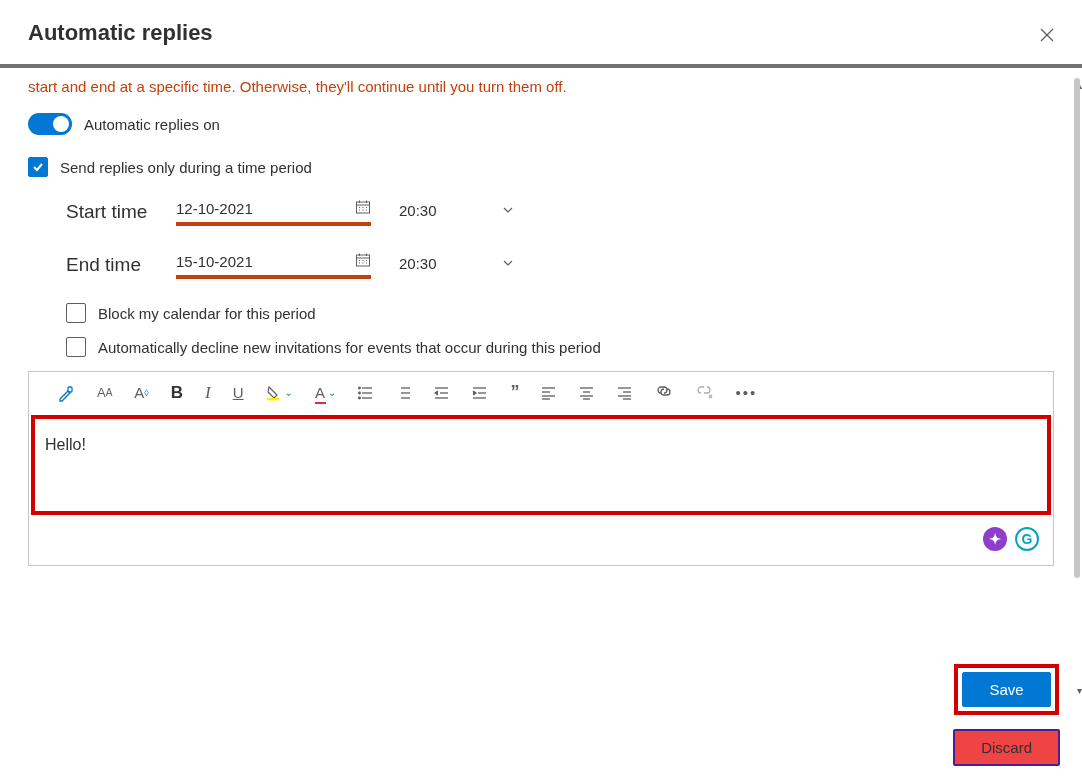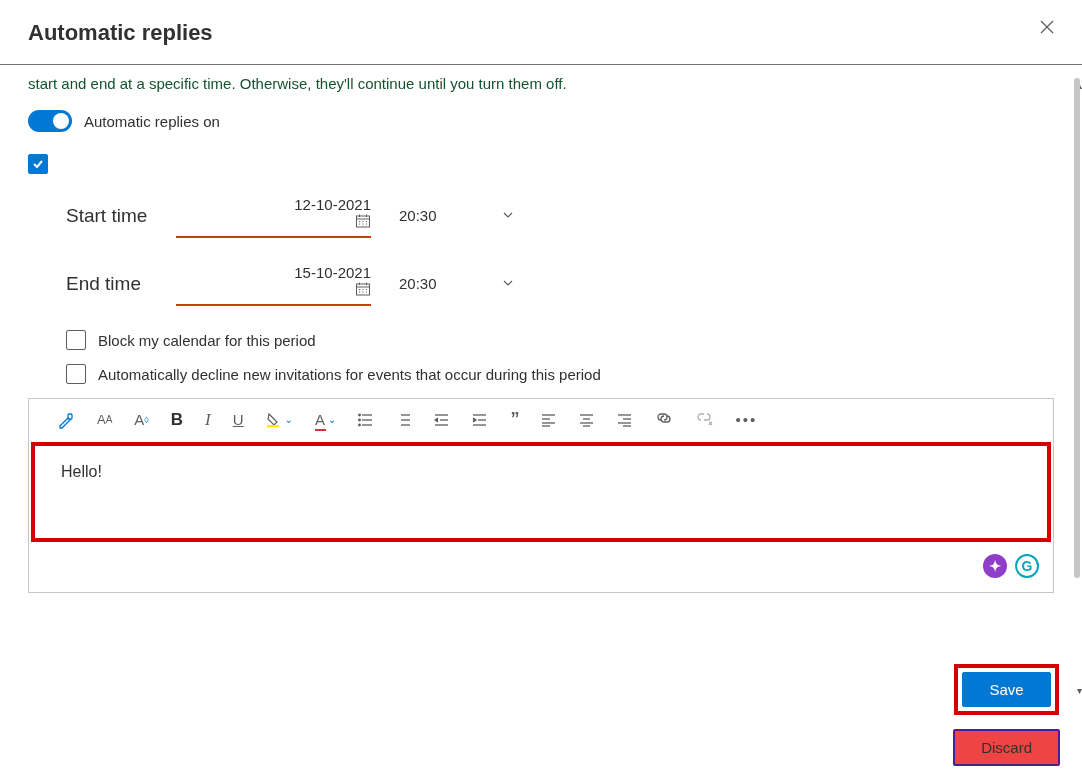--- a/index.html
+++ b/index.html
@@ -9,42 +9,42 @@
     font-size: 15px;
     color: #323130;
     background: #fff;
     width: 1082px;
     height: 780px;
     overflow: hidden;
     position: relative;
   }
   .header {
     display: flex;
-    align-items: flex-start;
+    align-items: flex-end;
     justify-content: space-between;
     padding: 20px 28px 18px 28px;
-    border-bottom: 1px solid #737373;
+    border-bottom: 4px solid #737373;
   }
   .title {
     font-size: 22px;
     font-weight: 600;
   }
   .close-btn {
     cursor: pointer;
     color: #605e5c;
     font-size: 16px;
   }
   .content {
     padding: 10px 28px 0 28px;
     height: 620px;
     overflow: hidden;
     position: relative;
   }
   .intro {
-    color: #14532d;
+    color: #c2410c;
     font-size: 15px;
     margin-bottom: 18px;
   }
   .toggle-row {
     display: flex;
     align-items: center;
     gap: 12px;
     margin-bottom: 22px;
   }
   .toggle {
@@ -96,27 +96,26 @@
     align-items: center;
     margin-bottom: 24px;
   }
   .time-label {
     width: 110px;
     font-size: 19px;
   }
   .date-input {
     width: 195px;
     border: none;
-    border-bottom: 2px solid #c2410c;
-    display: flex;
-    align-items: flex-end;
+    border-bottom: 4px solid #c2410c;
+    display: flex;
+    align-items: center;
     justify-content: space-between;
     padding: 2px 0 4px 0;
     margin-right: 28px;
-    flex-direction: column;
   }
   .date-input .val { font-size: 15px; }
   .cal-icon { color: #605e5c; }
   .time-input {
     width: 115px;
     display: flex;
     align-items: center;
     justify-content: space-between;
     padding: 2px 0 4px 0;
   }
@@ -159,21 +158,21 @@
     cursor: pointer;
     display: flex;
     align-items: center;
   }
   .tb-bold { font-weight: 700; font-size: 17px; color: #323130; }
   .tb-italic { font-style: italic; font-size: 17px; font-family: Georgia, serif; }
   .tb-under { text-decoration: underline; font-size: 15px; }
   .color-chev { font-size: 10px; margin-left: 3px; color: #0078d4; }
   .editor-body {
     border: 4px solid #d40000;
-    padding: 14px 10px 28px 26px;
+    padding: 14px 10px 28px 10px;
     margin: 0 2px 2px 2px;
     min-height: 100px;
     font-size: 16px;
     line-height: 1.5;
   }
   .editor-footer {
     display: flex;
     justify-content: flex-end;
     gap: 8px;
     padding: 10px 14px 14px 0;
@@ -265,20 +264,21 @@
       </div>
     <span>Automatic replies on</span>
   </div>
 
   <div class="check-row">
     <div class="checkbox checked">
       <svg width="12" height="12" viewBox="0 0 12 12">
           <polyline points="2,6 5,9 10,3" fill="none" stroke="#fff" stroke-width="2"></polyline>
         </svg>
     </div>
+    <span>Send replies only during a time period</span>
   </div>
 
   <div class="time-section">
     <div class="time-row">
       <div class="time-label">Start time</div>
       <div class="date-input">
         <span class="val">12-10-2021</span>
         <span class="cal-icon">
           <svg width="16" height="16" viewBox="0 0 16 16" fill="none" stroke="#605e5c" stroke-width="1">
               <rect x="1.5" y="3" width="13" height="11"></rect>

